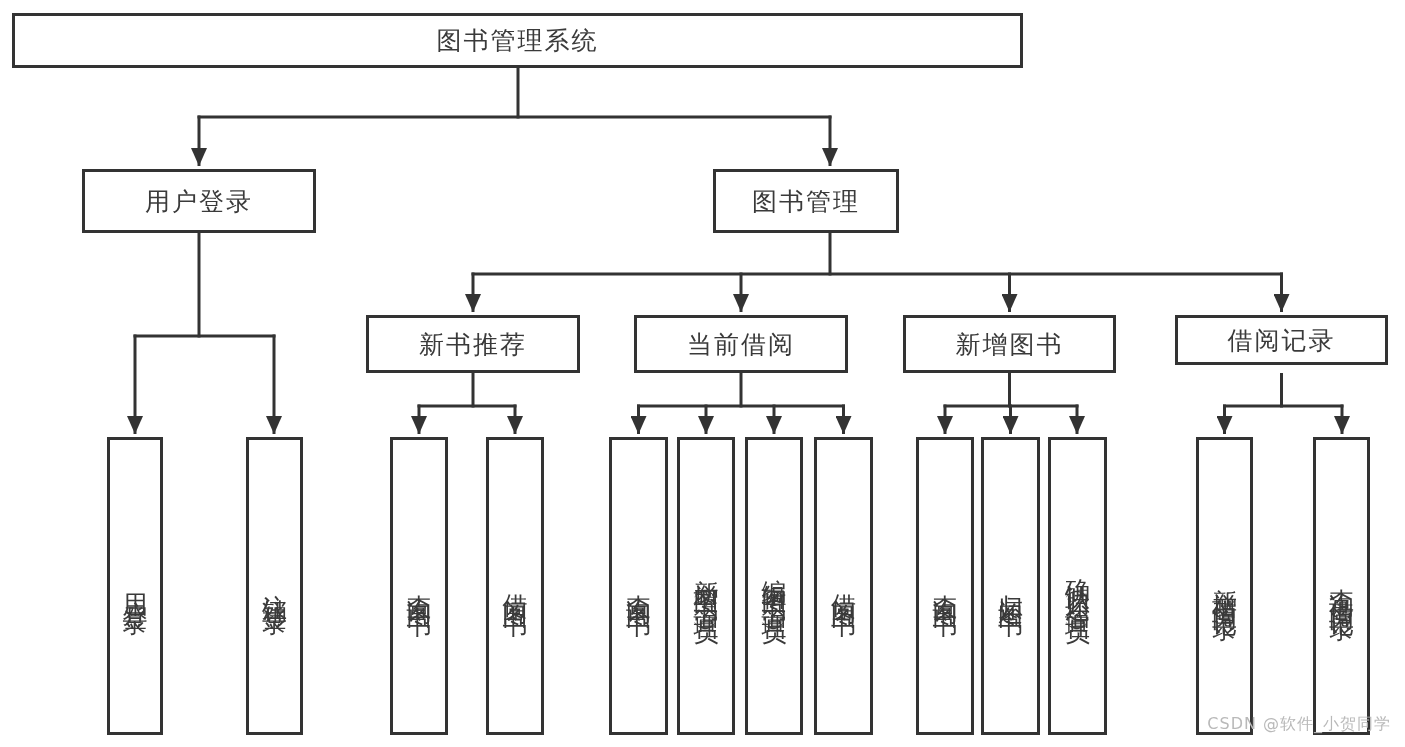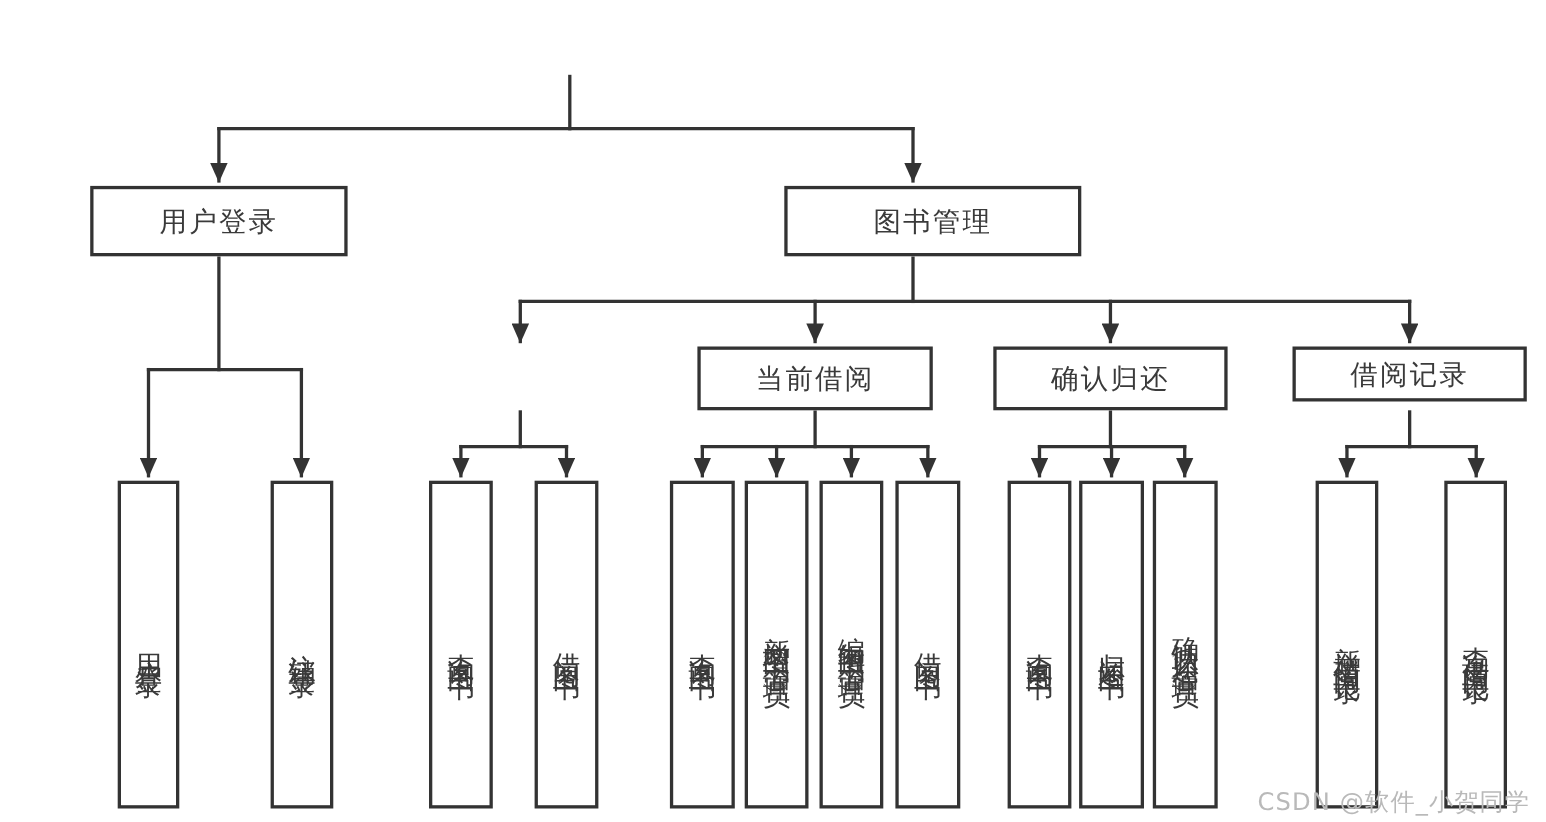--- a/index.html
+++ b/index.html
@@ -32,21 +32,21 @@
     text-orientation:mixed;
     font-size:25px;
     letter-spacing:6px;
     line-height:1;
     white-space:nowrap;
   }
   .watermark{
     position:absolute;
     right:14px;
     top:714px;
-    font-size:22px;
+    font-size:16px;
     color:#b9b9b9;
     letter-spacing:1px;
     white-space:nowrap;
     z-index:10;
   }
 </style>
 </head>
 <body>
 
 <div class="canvas">
@@ -109,33 +109,39 @@
 
       <g>
         <line x1="1281.5" y1="373" x2="1281.5" y2="407.5"></line>
         <line x1="1223" y1="406" x2="1343.5" y2="406"></line>
         <line x1="1224.5" y1="404.5" x2="1224.5" y2="434" marker-end="url(#arw)"></line>
         <line x1="1342" y1="404.5" x2="1342" y2="434" marker-end="url(#arw)"></line>
       </g>
     </g>
   </svg>
 
+  <div class="node h" style="left:12px;top:13px;width:1011px;height:55px">
+    <span>图书管理系统</span>
+  </div>
 
   <div class="node h" style="left:82px;top:169px;width:234px;height:64px">
     <span>用户登录</span>
   </div>
-  <div class="node h" style="left:713px;top:169px;width:270px;height:64px">
+  <div class="node h" style="left:713px;top:169px;width:186px;height:64px">
     <span>图书管理</span>
   </div>
 
+  <div class="node h" style="left:366px;top:315px;width:214px;height:58px">
+    <span>新书推荐</span>
+  </div>
   <div class="node h" style="left:634px;top:315px;width:214px;height:58px">
     <span>当前借阅</span>
   </div>
   <div class="node h" style="left:903px;top:315px;width:213px;height:58px">
-    <span>确认归还</span>
+    <span>新增图书</span>
   </div>
   <div class="node h" style="left:1175px;top:315px;width:213px;height:50px">
     <span>借阅记录</span>
   </div>
 
   <div class="node v" style="left:107px;top:437px;width:56px;height:298px">
     <span>用户登录</span>
   </div>
   <div class="node v" style="left:246px;top:437px;width:57px;height:298px">
     <span>注销登录</span>

